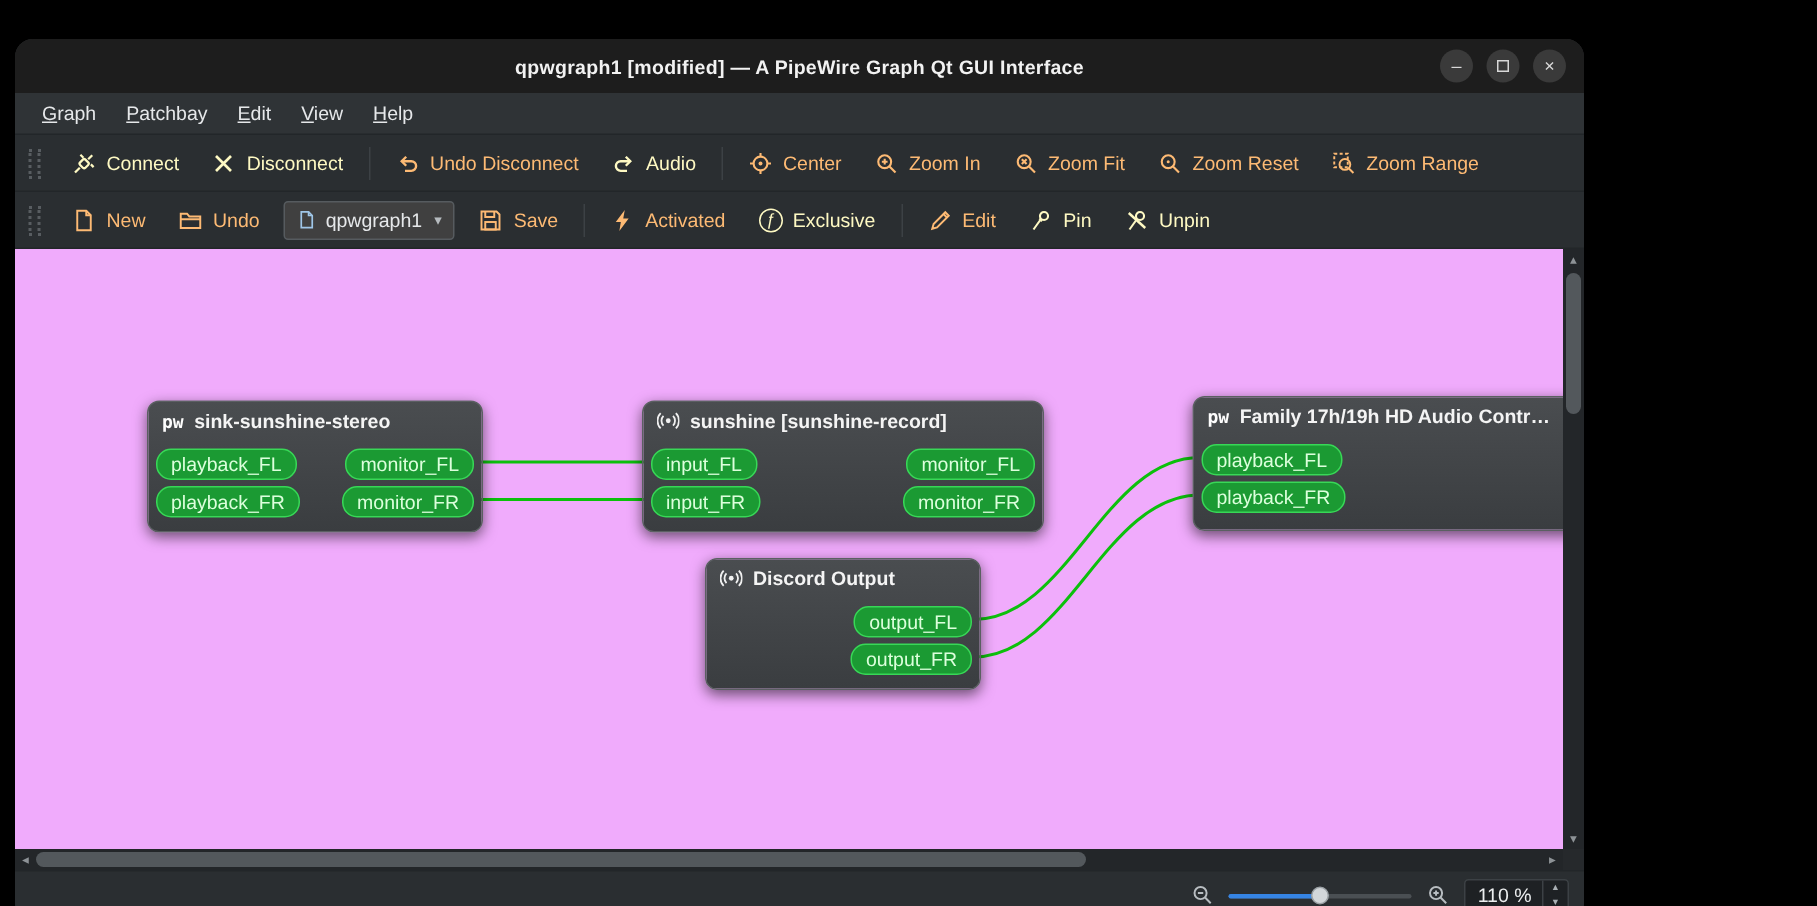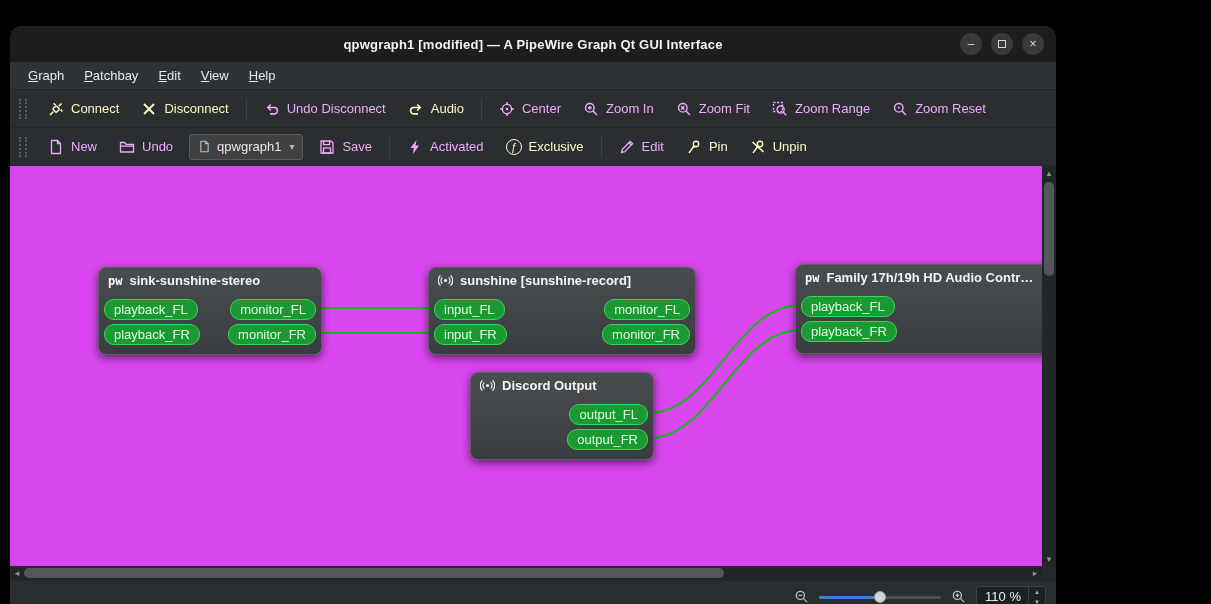--- a/index.html
+++ b/index.html
@@ -14,32 +14,32 @@
   .winbtn{width:22px;height:22px;border-radius:50%;background:#3a3a3a;color:#d8d8d8;display:flex;
           align-items:center;justify-content:center;font-size:12px;line-height:1;cursor:default}
   .maxsquare{width:8px;height:8px;border:1.5px solid #d8d8d8}
   
   .menubar{flex:0 0 28px;background:#2f3336;border-bottom:1px solid #222629;padding-left:8px;display:flex;align-items:stretch}
   .menu-item{display:inline-block;line-height:27px;padding:0 10px;color:#e6e8ea;font-size:13px}
   .menu-item::first-letter{text-decoration:underline}
   
   .toolbar{flex:0 0 38px;background:#2a2e31;border-bottom:1px solid #222629;display:flex;align-items:center;padding:0 4px;gap:2px}
   .grip{width:8px;height:20px;border-left:2px dotted #585d61;border-right:2px dotted #585d61;margin:0 9px 0 5px}
-  .tbtn{display:flex;align-items:center;gap:7px;padding:0 10px;height:30px;color:#f0abfc;font-size:13px;border-radius:3px;white-space:nowrap}
+  .tbtn{display:flex;align-items:center;gap:7px;padding:0 10px;height:30px;color:#fdba74;font-size:13px;border-radius:3px;white-space:nowrap}
   .tbtn.disabled{color:#fef9c3}
   .tsep{width:1px;height:22px;background:#3c4145;margin:0 5px}
   .ic{width:16px;height:16px;display:block;flex:0 0 16px}
   .circle-f{width:16px;height:16px;border:1.5px solid currentColor;border-radius:50%;display:flex;
             align-items:center;justify-content:center;font-size:11px;font-style:italic;flex:0 0 16px}
   .combo{display:flex;align-items:center;gap:6px;background:#404040;border:1px solid #565b5f;border-radius:3px;
          height:26px;padding:0 8px;color:#e6e8ea;font-size:13px;margin:0 4px}
   .chev{font-size:10px;color:#b6bbbf;margin-left:2px}
   
   .main{flex:1;position:relative;background:#2a2e31}
-  .canvas{position:absolute;left:0;top:0;right:14px;bottom:14px;background:#d946ef;overflow:hidden}
+  .canvas{position:absolute;left:0;top:0;right:14px;bottom:14px;background:#f0abfc;overflow:hidden}
   .links{position:absolute;left:0;top:0;width:100%;height:100%}
   .node{position:absolute;background:linear-gradient(180deg,#4a4d50,#3a3d40);border:1px solid #5b5f62;
         border-radius:8px;box-shadow:0 3px 9px rgba(0,0,0,.55)}
   .node-header{display:flex;align-items:center;gap:7px;padding:5px 9px;color:#f4f4f4;font-weight:bold;
                font-size:13px;white-space:nowrap;overflow:hidden}
   .pwico{font-family:"DejaVu Sans Mono",monospace;font-size:12px;font-weight:bold;color:#fdfdfd}
   .nic{width:15px;height:15px;flex:0 0 15px}
   .port{position:absolute;height:21px;line-height:19px;padding:0 9px;border-radius:10px;background:#1b9a33;
         border:1px solid #38d857;color:#dcffdc;font-size:13px;white-space:nowrap}
   .port.in{left:5px}.port.out{right:5px}
@@ -148,34 +148,34 @@
     </div>
     <div class="tbtn">
       <svg class="ic" viewBox="0 0 16 16" fill="none" stroke="currentColor" stroke-width="1.4">
         <circle cx="6.8" cy="6.8" r="4.3"></circle>
           <path d="M10 10l4 4"></path>
           <path d="M5.2 8.4l3.2-3.2M5.2 5.2l3.2 3.2"></path>
       </svg>
       <span>Zoom Fit</span>
     </div>
     <div class="tbtn">
+      <svg class="ic" viewBox="0 0 16 16" fill="none" stroke="currentColor" stroke-width="1.4">
+        <circle cx="6.8" cy="6.8" r="4.3"></circle>
+          <path d="M10 10l4 4"></path>
+          <circle cx="6.8" cy="6.8" r="1" fill="currentColor" stroke="none"></circle>
+      </svg>
+      <span>Zoom Reset</span>
+    </div>
+    <div class="tbtn">
       <svg class="ic" viewBox="0 0 16 16" fill="none" stroke="currentColor" stroke-width="1.3">
         <rect x="1.5" y="1.5" width="9" height="9" stroke-dasharray="2 1.6"></rect>
           <circle cx="8.6" cy="8.6" r="3.6"></circle>
           <path d="M11.3 11.3l3 3"></path>
       </svg>
       <span>Zoom Range</span>
-    </div>
-    <div class="tbtn">
-      <svg class="ic" viewBox="0 0 16 16" fill="none" stroke="currentColor" stroke-width="1.4">
-        <circle cx="6.8" cy="6.8" r="4.3"></circle>
-          <path d="M10 10l4 4"></path>
-          <circle cx="6.8" cy="6.8" r="1" fill="currentColor" stroke="none"></circle>
-      </svg>
-      <span>Zoom Reset</span>
     </div>
   </div>
 
   <div class="toolbar">
     <div class="grip"></div>
 
     <div class="tbtn">
       <svg class="ic" viewBox="0 0 16 16" fill="none" stroke="currentColor" stroke-width="1.3">
         <path d="M3.5 1.5h6l3 3v10h-9z"></path>
           <path d="M9.5 1.5v3h3"></path>

